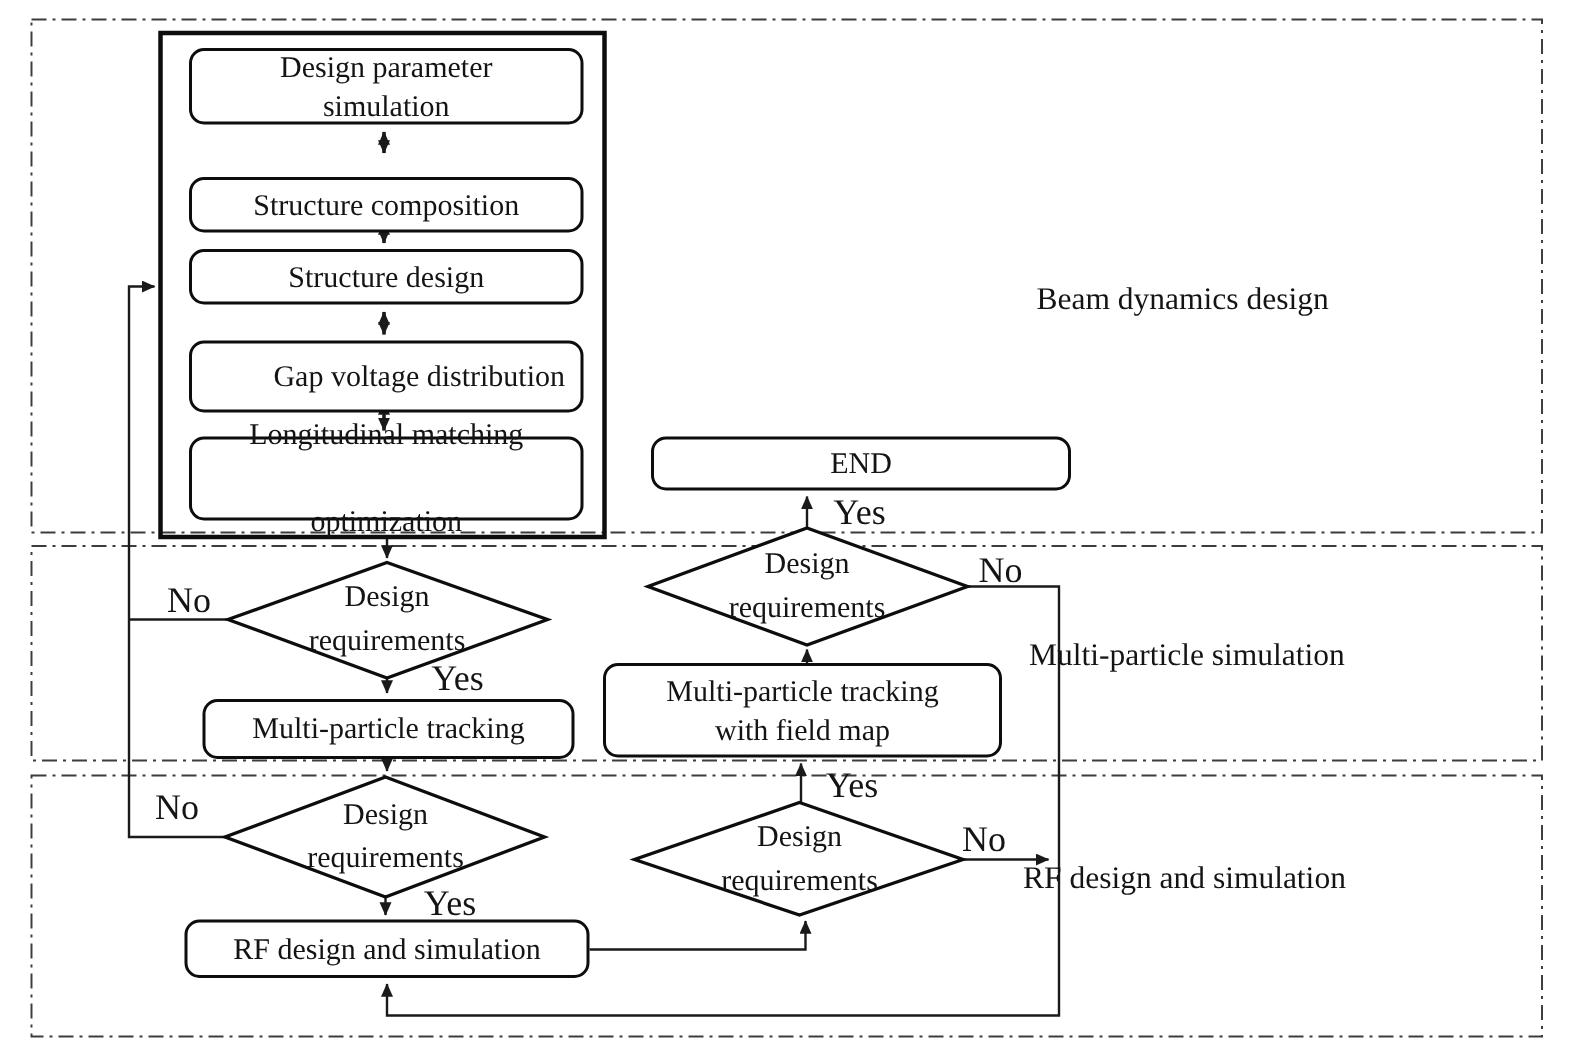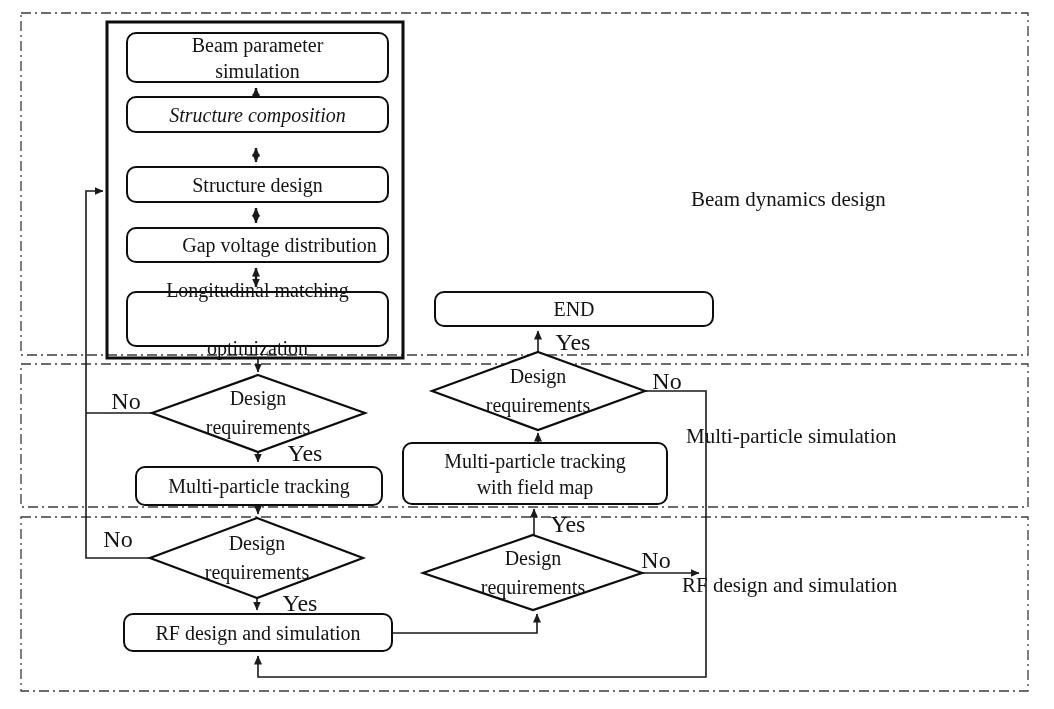--- a/index.html
+++ b/index.html
@@ -126,30 +126,30 @@
 
     <polygon class="diamond" points="258,375 365,413 258,452 152,413"></polygon>
     <polygon class="diamond" points="538,352 645,391 538,430 432,391"></polygon>
     <polygon class="diamond" points="257,518 363,558 257,598 150,558"></polygon>
     <polygon class="diamond" points="533,535 642,573 533,610 423,573"></polygon>
 
     <rect class="solidbox" x="107" y="22" width="296" height="336"></rect>
   </svg>
 
   <div class="node" style="left:126px; top:32px; width:263px; height:51px;">
-    <span>Beam parameter</span>
+    <span>Design parameter</span>
     <span>simulation</span>
   </div>
-  <div class="node" style="left:126px; top:96px; width:263px; height:37px;font-style:italic;">
+  <div class="node" style="left:126px; top:118px; width:263px; height:37px;">
     <span>Structure composition</span>
   </div>
   <div class="node" style="left:126px; top:166px; width:263px; height:37px;text-align:right;">
     <span>Structure design</span>
   </div>
-  <div class="node" style="left:126px; top:227px; width:263px; height:36px;padding-left:44px;">
+  <div class="node" style="left:126px; top:227px; width:263px; height:48px;padding-left:44px;">
     <span>Gap voltage distribution</span>
   </div>
   <div class="node" style="left:126px; top:291px; width:263px; height:56px;gap:32px;">
     <span>Longitudinal matching</span>
     <span>optimization</span>
   </div>
 
   <div class="node" style="left:434px; top:291px; width:280px; height:36px;">
     <span>END</span>
   </div>

